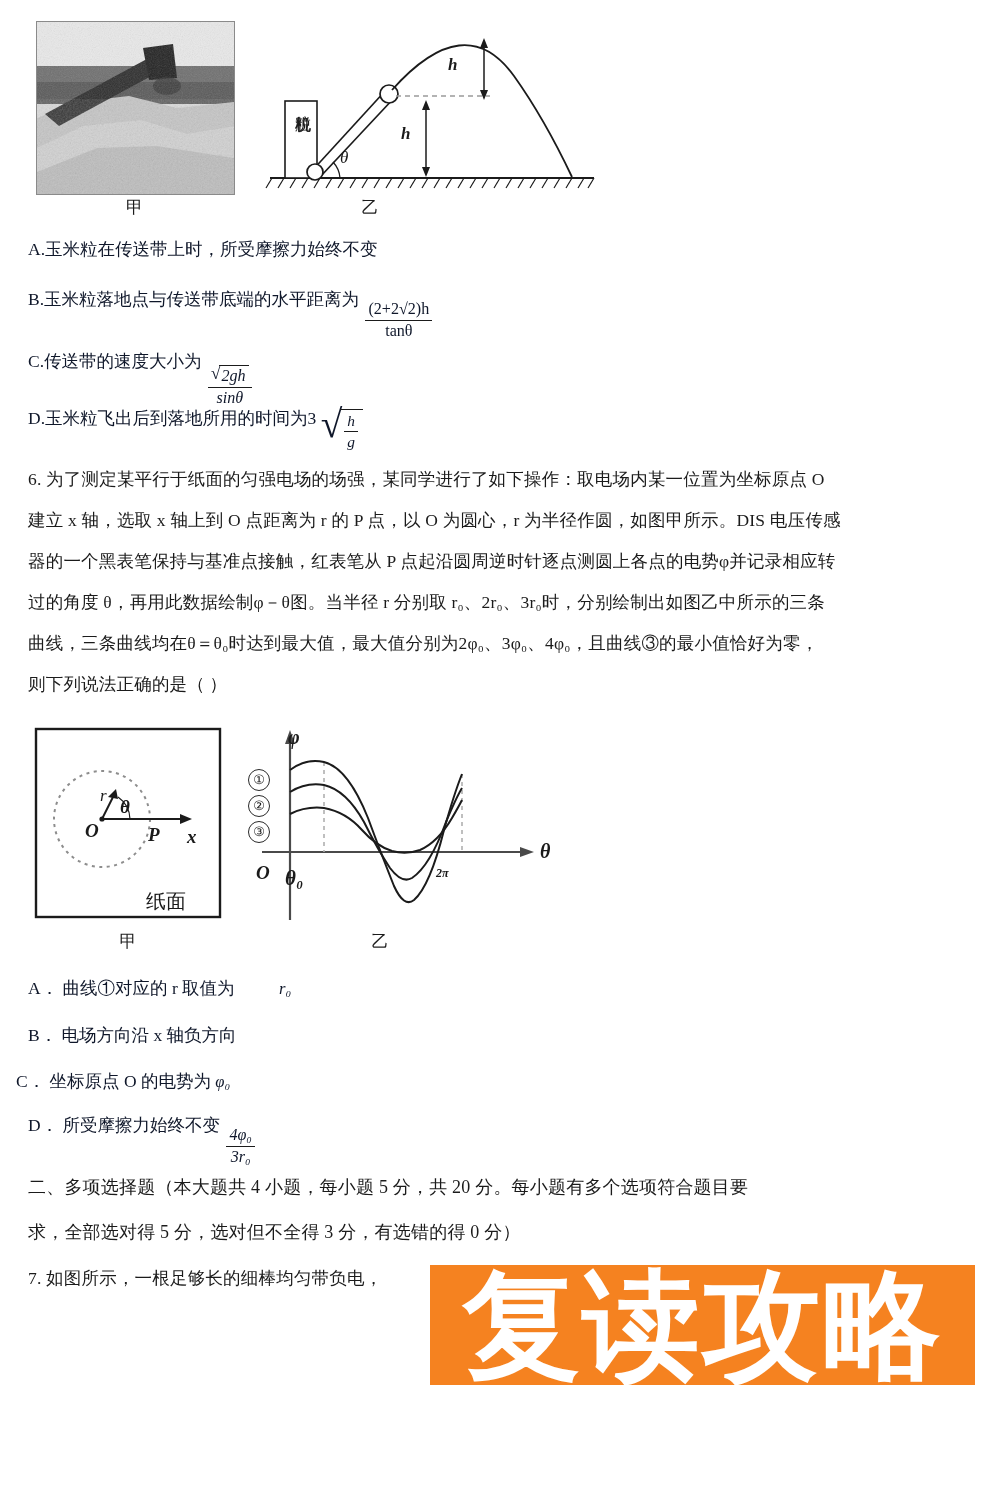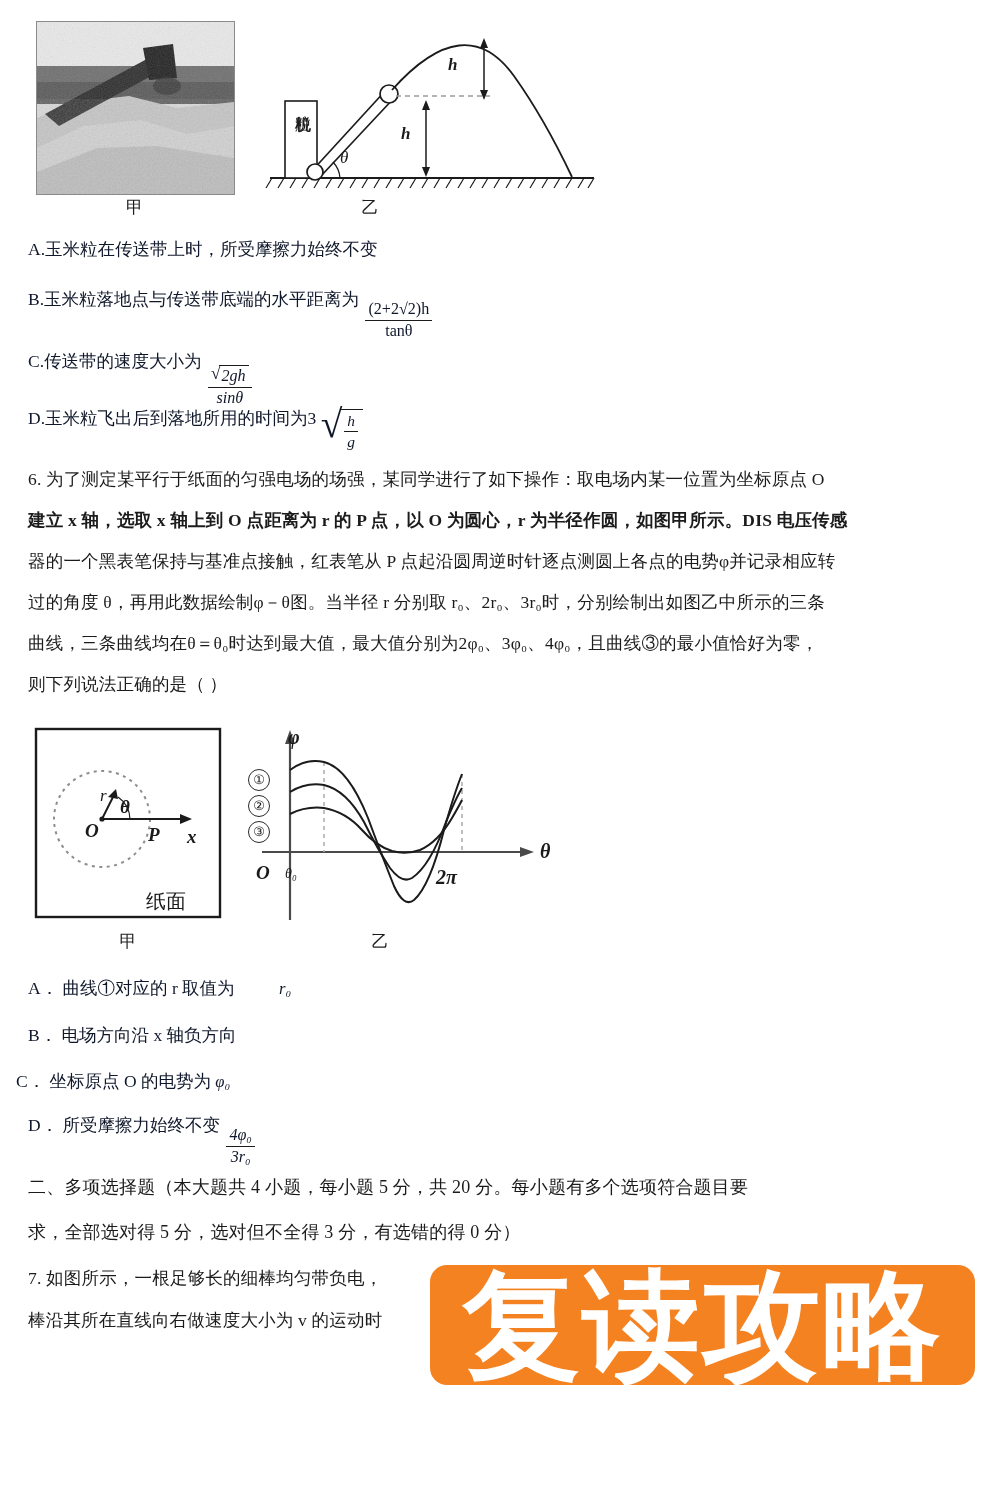--- a/index.html
+++ b/index.html
@@ -269,21 +269,21 @@
       <span class="rad-body">
         <span class="frac" style="vertical-align:0; font-size:0.88em;">
           <span class="num it">h</span>
           <span class="den it">g</span>
         </span>
       </span>
     </span>
   </div>
 
   <div class="q-line" style="position:absolute; left:28px; top:466px; width:952px;">6. 为了测定某平行于纸面的匀强电场的场强，某同学进行了如下操作：取电场内某一位置为坐标原点 O</div>
-  <div class="q-line" style="position:absolute; left:28px; top:507px; width:952px;font-weight:bold;">建立 x 轴，选取 x 轴上到 O 点距离为 r 的 P 点，以 O 为圆心，r 为半径作圆，如图甲所示。DIS 电压传感</div>
+  <div class="q-line" style="position:absolute; left:28px; top:507px; width:952px;">建立 x 轴，选取 x 轴上到 O 点距离为 r 的 P 点，以 O 为圆心，r 为半径作圆，如图甲所示。DIS 电压传感</div>
   <div class="q-line" style="position:absolute; left:28px; top:548px; width:952px;">器的一个黑表笔保持与基准点接触，红表笔从 P 点起沿圆周逆时针逐点测圆上各点的电势φ并记录相应转</div>
   <div class="q-line" style="position:absolute; left:28px; top:589px; width:952px;">过的角度 θ，再用此数据绘制φ－θ图。当半径 r 分别取 r₀、2r₀、3r₀时，分别绘制出如图乙中所示的三条</div>
   <div class="q-line" style="position:absolute; left:28px; top:630px; width:952px;">曲线，三条曲线均在θ＝θ₀时达到最大值，最大值分别为2φ₀、3φ₀、4φ₀，且曲线③的最小值恰好为零，</div>
   <div class="q-line" style="position:absolute; left:28px; top:671px; width:952px;">则下列说法正确的是（      ）</div>
 
   <svg style="position:absolute; left:34px; top:727px;" width="188" height="192" viewBox="0 0 188 192">
     <rect x="2" y="2" width="184" height="188" fill="#fff" stroke="#1b1b1b" stroke-width="2.4"></rect>
     <circle cx="68" cy="92" r="48" fill="none" stroke="#8d8d8d" stroke-width="2" stroke-dasharray="3,4.5"></circle>
 
     <line x1="68" y1="92" x2="150" y2="92" stroke="#1b1b1b" stroke-width="2"></line>
@@ -319,22 +319,22 @@
     <path d="M38 48 Q54 36 72 40 Q96 46 116 96 Q130 134 142 164 Q152 186 162 178 Q178 164 192 108 Q202 72 210 52" fill="none" stroke="#1b1b1b" stroke-width="2"></path>
 
     <path d="M38 70 Q54 60 72 63 Q94 68 112 100 Q126 128 138 146 Q150 162 160 156 Q178 144 194 100 Q204 76 210 66" fill="none" stroke="#1b1b1b" stroke-width="2"></path>
 
     <path d="M38 92 Q54 84 72 86 Q94 90 110 108 Q124 124 140 129 Q154 133 168 128 Q186 120 200 96 Q207 84 210 78" fill="none" stroke="#1b1b1b" stroke-width="2"></path>
   </svg>
 
   <div style="position:absolute; left:288px; top:726px; font-size:20px; font-style:italic; font-weight:bold;">φ</div>
   <div style="position:absolute; left:540px; top:840px; font-size:20px; font-style:italic; font-weight:bold;">θ</div>
   <div style="position:absolute; left:256px; top:862px; font-size:19px; font-style:italic; font-weight:bold;">O</div>
-  <div style="position:absolute; left:285px; top:866px; font-size:14px; font-style:italic; font-weight:normal;">θ₀</div>
-  <div style="position:absolute; left:436px; top:866px; font-size:20px; font-weight:bold; font-style:italic;">2π</div>
+  <div style="position:absolute; left:285px; top:866px; font-size:21px; font-style:italic; font-weight:bold;">θ₀</div>
+  <div style="position:absolute; left:436px; top:866px; font-size:12px; font-weight:bold; font-style:italic;">2π</div>
 
   <div class="ring" style="position:absolute; left:248px; top:769px;">①</div>
   <div class="ring" style="position:absolute; left:248px; top:795px;">②</div>
   <div class="ring" style="position:absolute; left:248px; top:821px;">③</div>
   <div class="fig-caption" style="position:absolute; left:340px; top:930px; width:80px;">乙</div>
 
   <div class="opt-line" style="position:absolute; left:28px; top:975px;">
     <span>A．</span>
     <span>曲线①对应的 r 取值为</span>
     <span class="it" style="font-size:0.95em;margin-left:40px;">r₀</span>
@@ -357,19 +357,18 @@
     <span class="frac">
       <span class="num it">4φ₀</span>
       <span class="den it">3r₀</span>
     </span>
   </div>
 
   <div class="q-line bold" style="position:absolute; left:28px; top:1174px; width:952px; font-size:18px;">二、多项选择题（本大题共 4 小题，每小题 5 分，共 20 分。每小题有多个选项符合题目要</div>
   <div class="q-line bold" style="position:absolute; left:28px; top:1219px; width:952px; font-size:18px;">求，全部选对得 5 分，选对但不全得 3 分，有选错的得 0 分）</div>
 
   <div class="q-line" style="position:absolute; left:28px; top:1265px; width:640px;">7. 如图所示，一根足够长的细棒均匀带负电，</div>
-  <div class="q-line" style="position:absolute; left:28px; top:1307px; width:640px;">棒沿其所在直线向右做速度大小为 v 的运动时</div>
-
-  <div class="watermark" style="left:430px; top:1265px; width:545px; height:120px; background:#F58220;border-radius:17px;">
+
+  <div class="watermark" style="left:430px; top:1265px; width:545px; height:120px; background:#F58220;">
     <span>复读攻略</span>
   </div>
 
 </div>
 
 </body></html>

